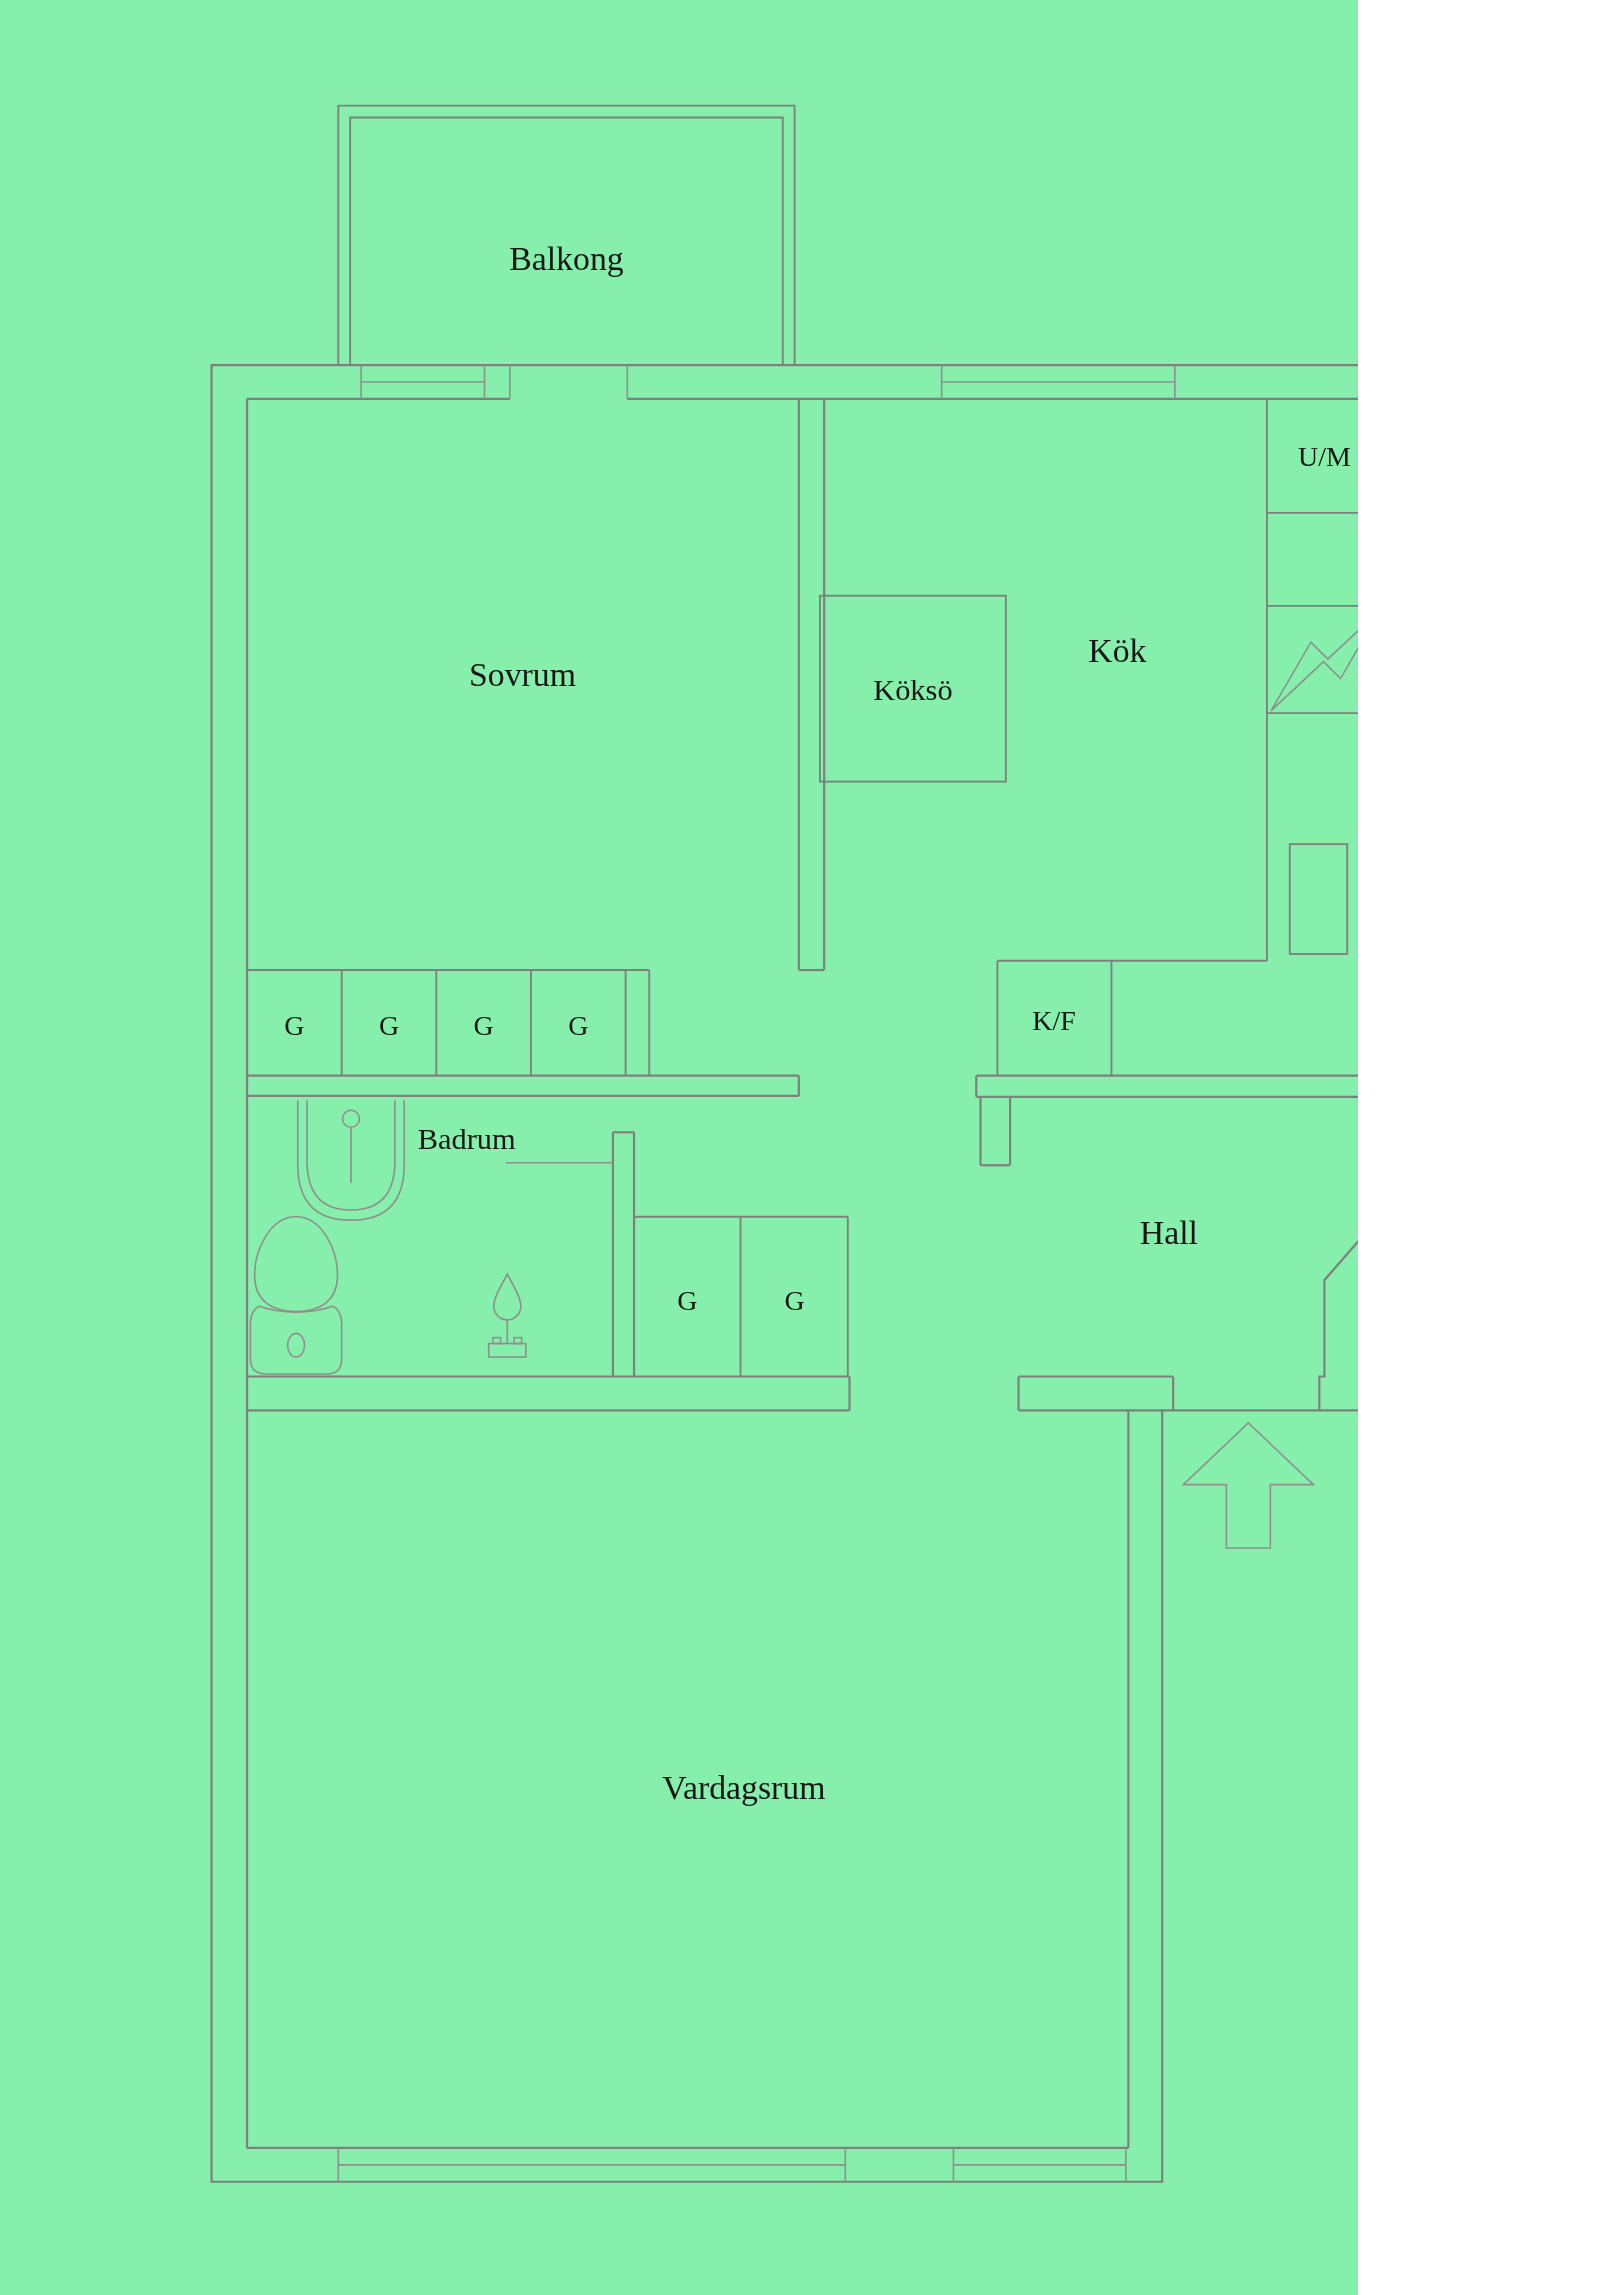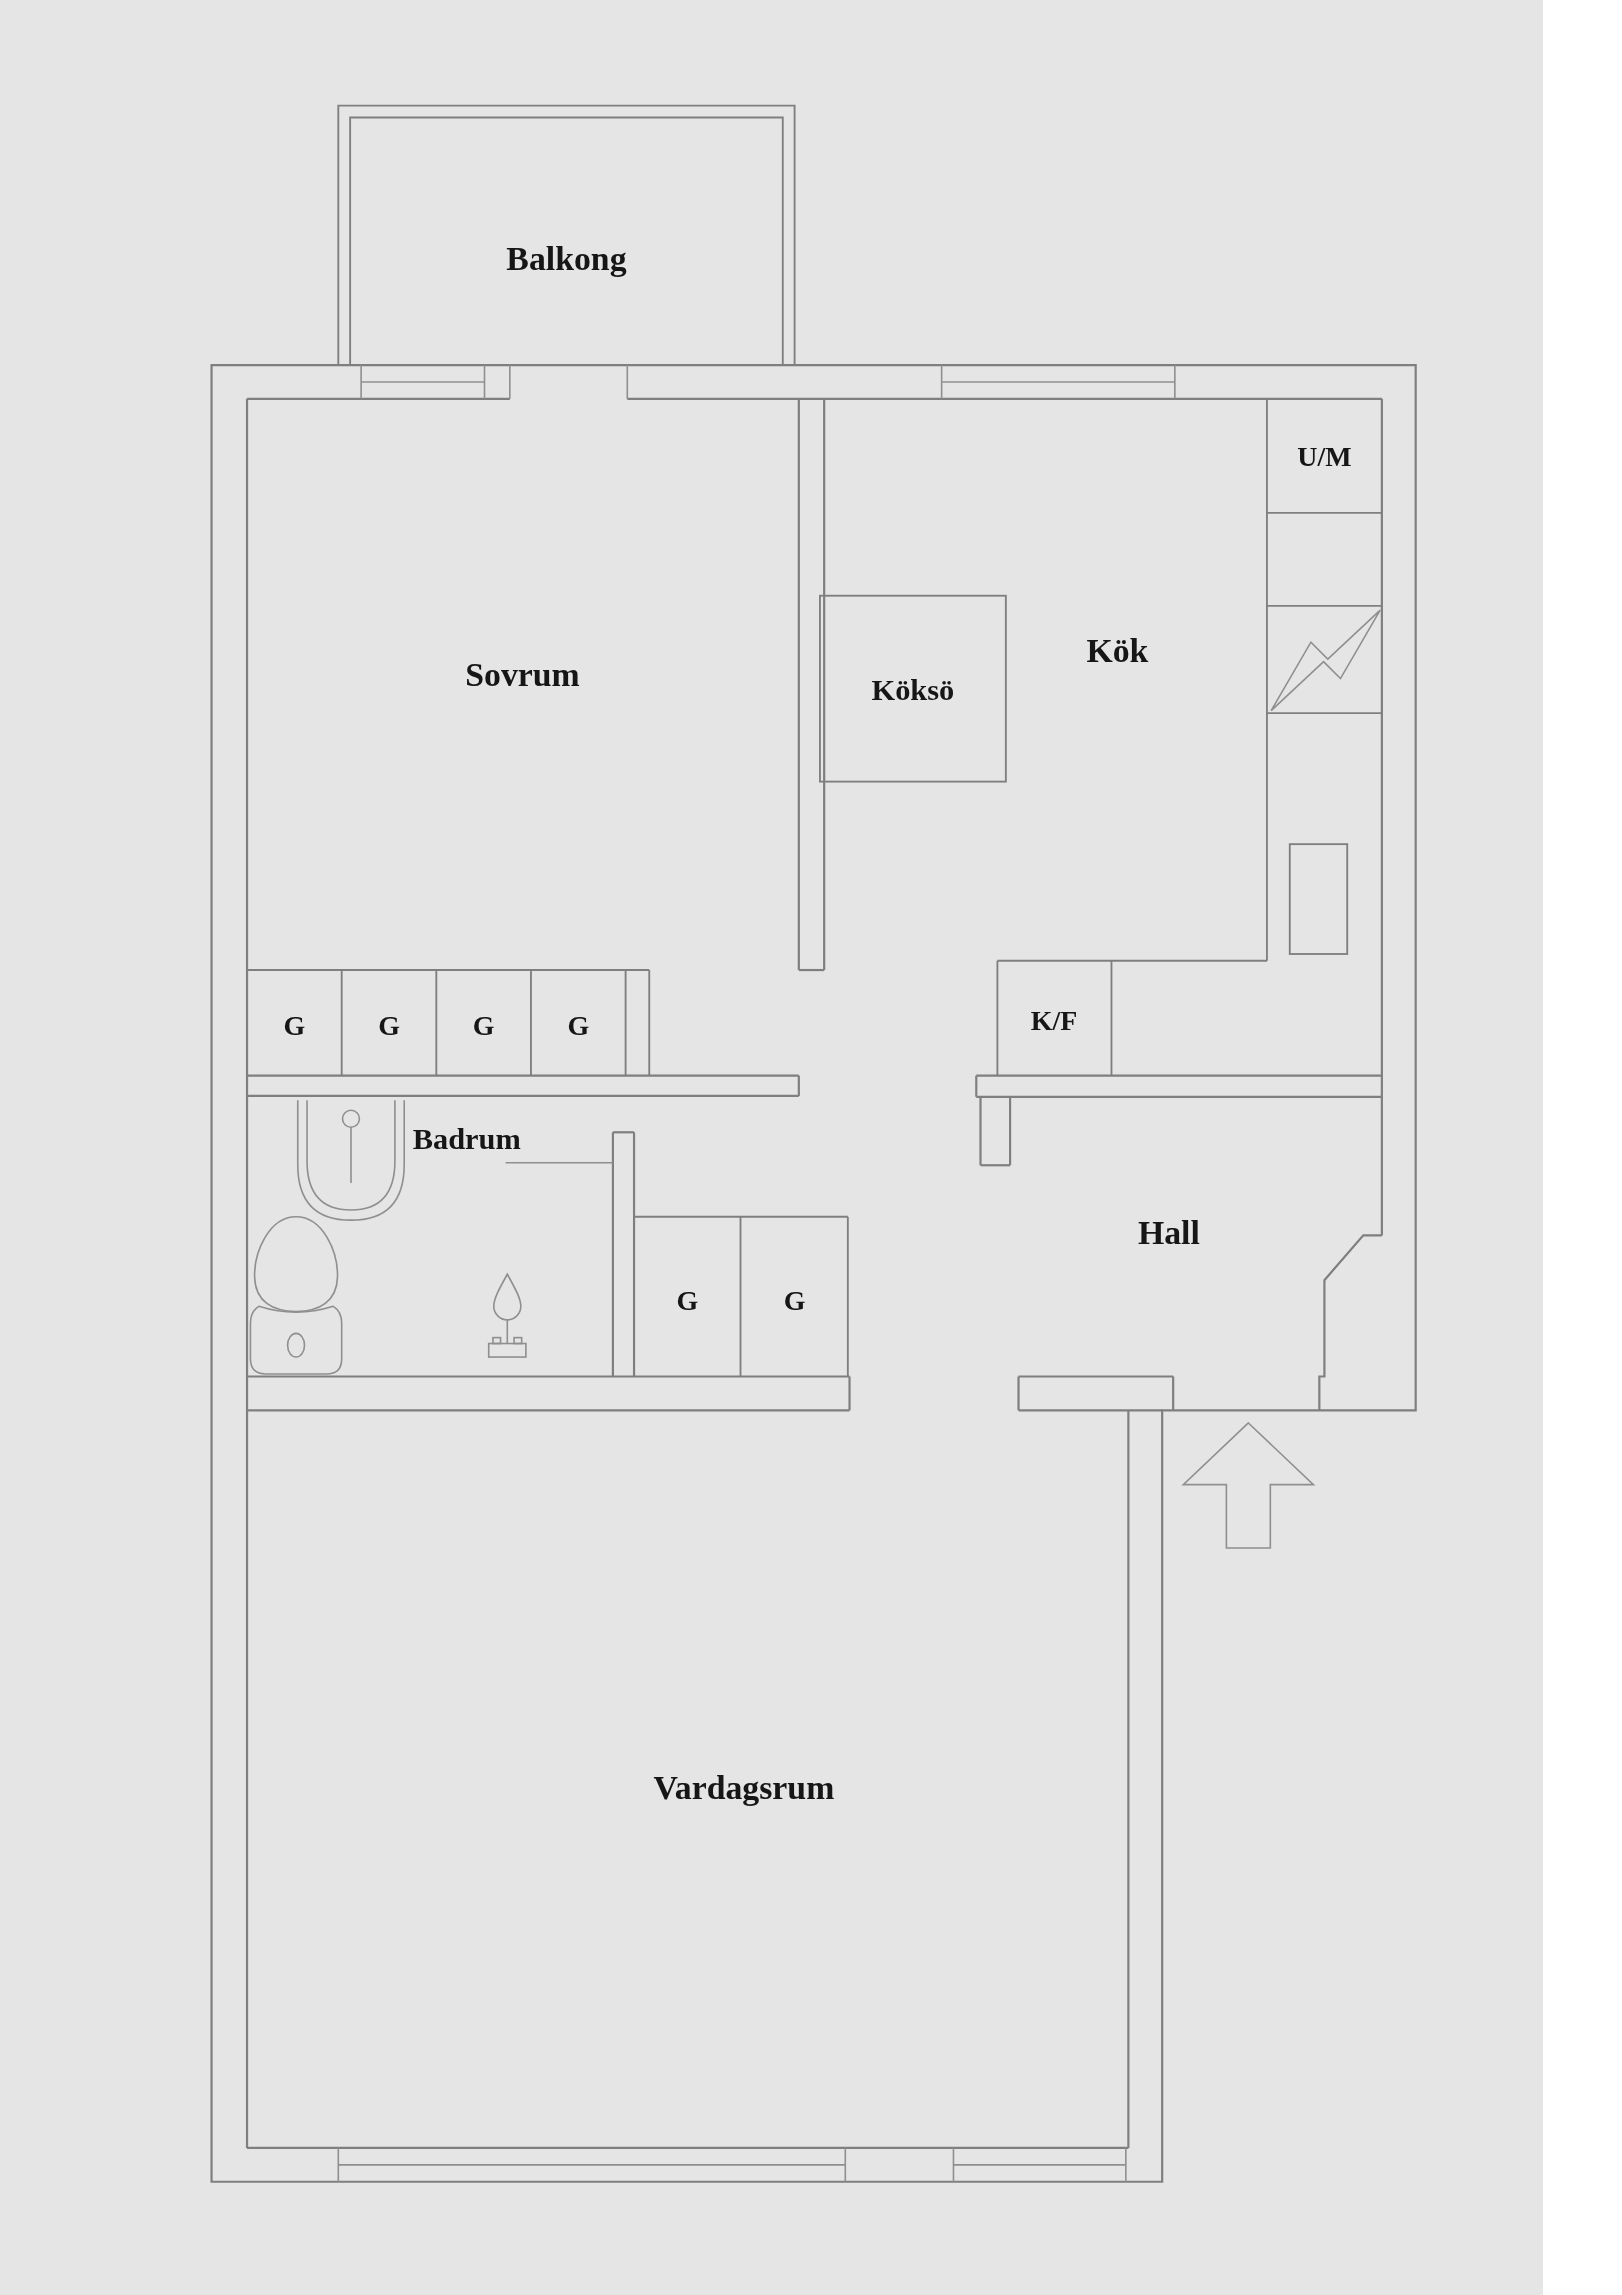--- a/index.html
+++ b/index.html
@@ -1,16 +1,16 @@
 <!DOCTYPE html>
 <html style="font-size:13.5px"><head>
 <meta charset="utf-8">
 <style>
   html,body{margin:0;padding:0;background:#ffffff;}
-  .stage{position:relative;width:1543px;height:2295px;background:#e5e5e5;overflow:hidden;font-weight:bold;}
+  .stage{position:relative;width:1358px;height:2295px;background:#86efac;overflow:hidden;}
   svg{position:absolute;left:0;top:0;display:block;}
   .walls path,.walls line,.walls rect,.walls polyline{fill:none;stroke-width:2.6;}
   .thinwalls line,.thinwalls rect,.thinwalls path{fill:none;stroke-width:2.2;}
   .fixtures path,.fixtures line,.fixtures rect,.fixtures circle,.fixtures ellipse,.fixtures polygon{fill:none;stroke-width:1.9;}
   .windows line{stroke-width:1.9;}
   text{font-family:"Liberation Serif","DejaVu Serif",serif;fill:#161616;}
   .room-label{font-size:40px;}
   .mid-label{font-size:36px;}
   .small-label{font-size:33px;}
 </style>

